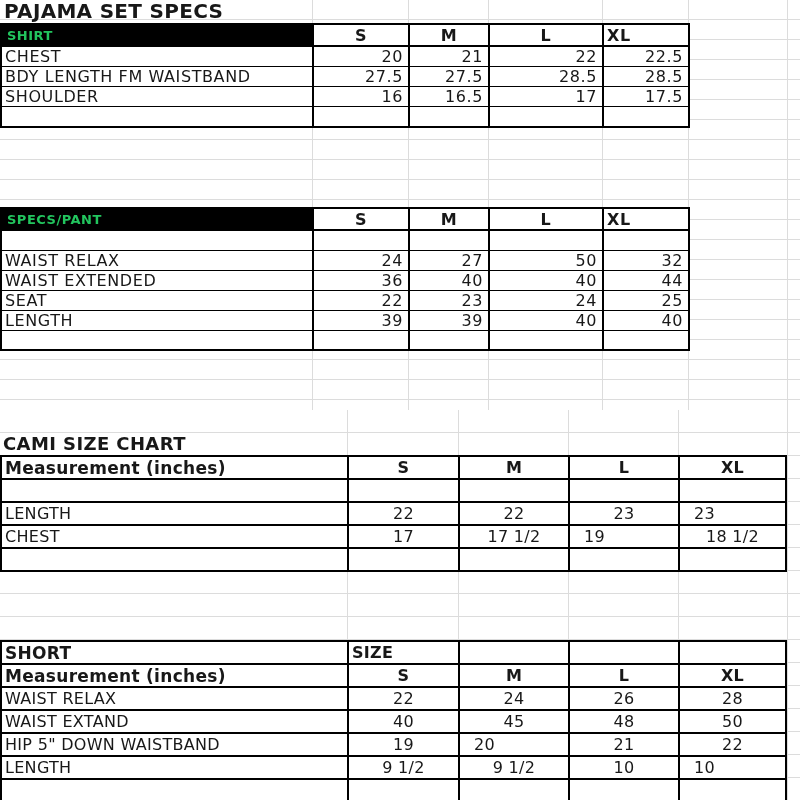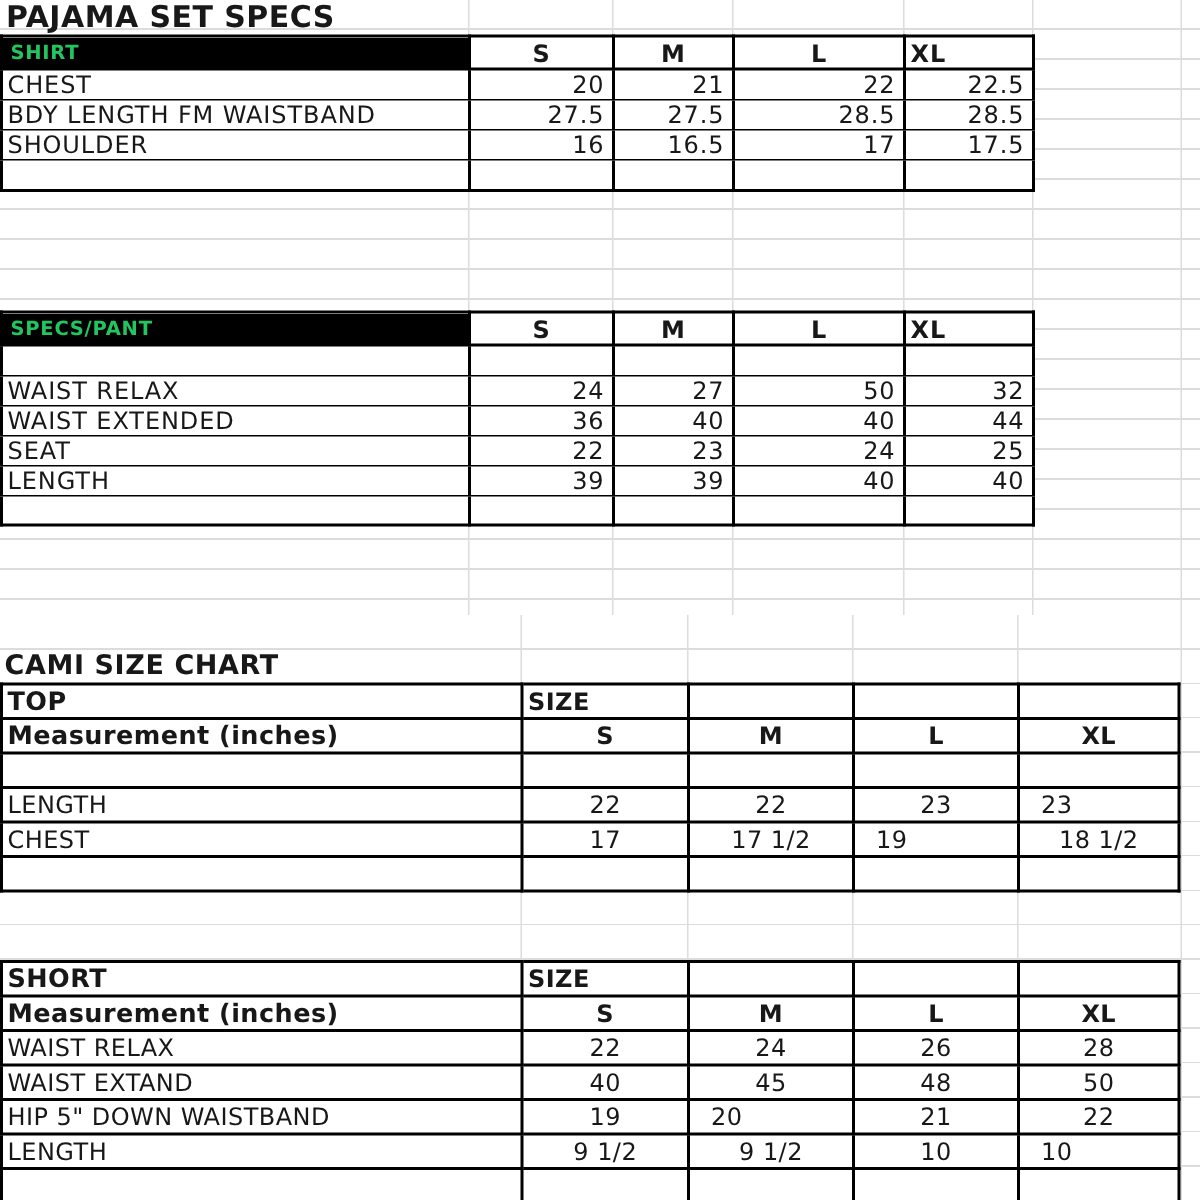--- a/index.html
+++ b/index.html
@@ -185,27 +185,20 @@
   <table id="tbl-cami-top" class="tbl-lower">
       <colgroup>
         <col style="width: 347px;">
         <col style="width: 111px;">
         <col style="width: 110px;">
         <col style="width: 110px;">
         <col style="width: 107px;">
       </colgroup>
       <tbody>
         <tr>
-          <td class="lblhead">TOP</td>
-          <td class="sizecell">SIZE</td>
-          <td class="ghost"></td>
-          <td class="ghost"></td>
-          <td class="ghost last"></td>
-        </tr>
-        <tr>
           <td class="meas">Measurement (inches)</td>
           <td class="hsize2">S</td>
           <td class="hsize2">M</td>
           <td class="hsize2">L</td>
           <td class="hsize2">XL</td>
         </tr>
         <tr>
           <td class="lbl2"></td>
           <td class="val2"></td>
           <td class="val2"></td>

